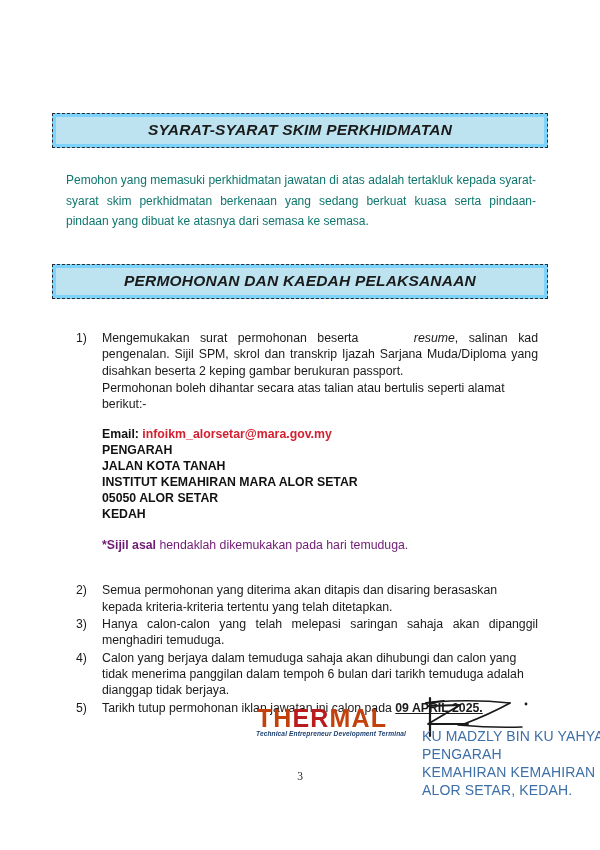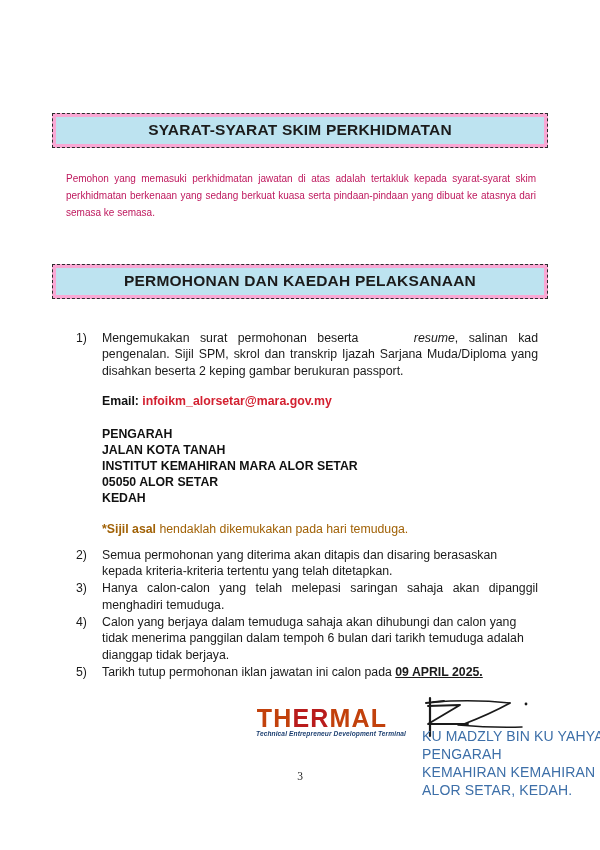--- a/index.html
+++ b/index.html
@@ -20,21 +20,22 @@
   }
 
   
   .banner {
     position: absolute;
     left: 52px;
     width: 496px;
     box-sizing: border-box;
     border: 1px dashed #2b2b2b;
     padding: 3px;
-    background: #f9a8d4;
+    background: #7dd3fc;
+    font-style: italic;
   }
   .banner-inner {
     background: #bde3f0;
     text-align: center;
     padding: 4px 0 5px 0;
   }
   .banner-title {
     font-size: 15.5px;
     font-weight: bold;
     letter-spacing: 0.2px;
@@ -45,25 +46,25 @@
 
   #banner-syarat { top: 113px; }
   #banner-permohonan { top: 264px; }
 
   
   .intro-para {
     position: absolute;
     left: 66px;
     top: 170px;
     width: 470px;
-    font-size: 10px;
+    font-size: 12px;
     line-height: 1.72;
     text-align: justify;
     text-indent: 0;
-    color: #be185d;
+    color: #0f766e;
   }
 
   
   .list-block {
     position: absolute;
     left: 76px;
     top: 330px;
     width: 462px;
     font-size: 12.3px;
     line-height: 1.33;
@@ -80,40 +81,40 @@
     padding-right: 2px;
   }
   .li-body {
     flex: 1 1 auto;
   }
   .li-body.justify { text-align: justify; }
 
   
   .email-line {
     margin-top: 13px;
-    margin-bottom: 18px;
+    margin-bottom: 1px;
     font-size: 12.3px;
     font-weight: bold;
   }
   .email-label { color: #111111; }
   .email-addr { color: #d32030; }
 
   
   .address-block {
     font-weight: bold;
     font-size: 12.3px;
     line-height: 1.30;
     color: #111111;
     margin-bottom: 14px;
   }
 
   .note-line {
     font-size: 12.3px;
-    margin-bottom: 8px;
-    color: #a16207;
+    margin-bottom: 28px;
+    color: #701a75;
   }
   .note-line b { font-weight: bold; }
 
   .underline-bold {
     font-weight: bold;
     text-decoration: underline;
   }
   em.it { font-style: italic; margin-left: 45px; }
 
   
@@ -205,20 +206,21 @@
     <div class="li">
       <div class="li-num">1)</div>
       <div class="li-body justify">
         <span>Mengemukakan surat permohonan beserta </span><em class="it">resume</em><span>, salinan kad pengenalan. Sijil SPM, skrol dan transkrip Ijazah Sarjana Muda/Diploma yang disahkan beserta 2 keping gambar berukuran passport.</span>
       </div>
     </div>
 
     <div class="li">
       <div class="li-num"></div>
       <div class="li-body">
+        <div>Permohonan boleh dihantar secara atas talian atau bertulis seperti alamat berikut:-</div>
 
         <div class="email-line">
           <span class="email-label">Email:</span>
           <span class="email-addr">infoikm_alorsetar@mara.gov.my</span>
         </div>
 
         <div class="address-block">
           <div>PENGARAH</div>
           <div>JALAN KOTA TANAH</div>
           <div>INSTITUT KEMAHIRAN MARA ALOR SETAR</div>

